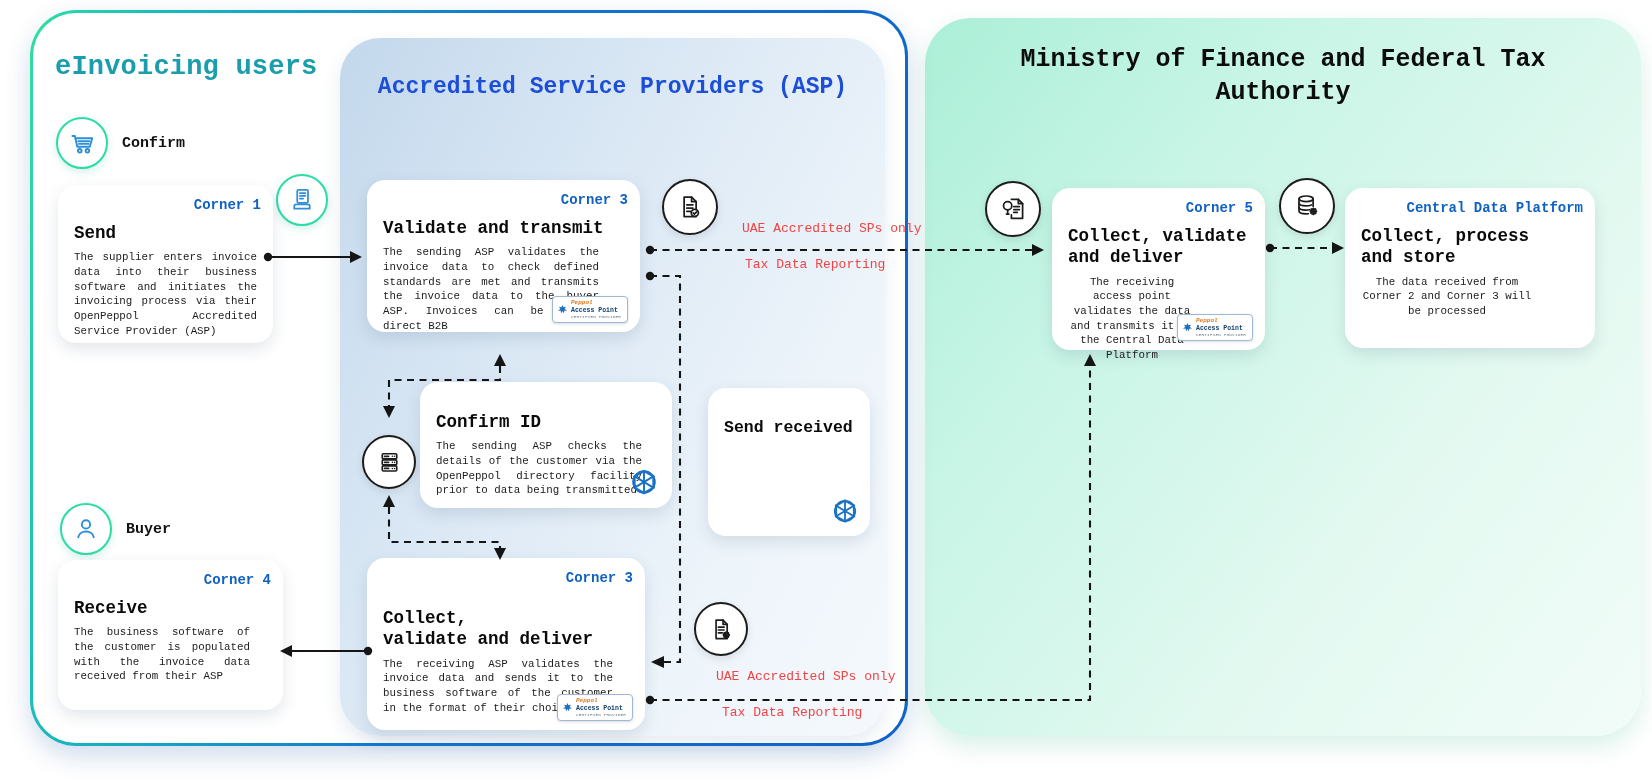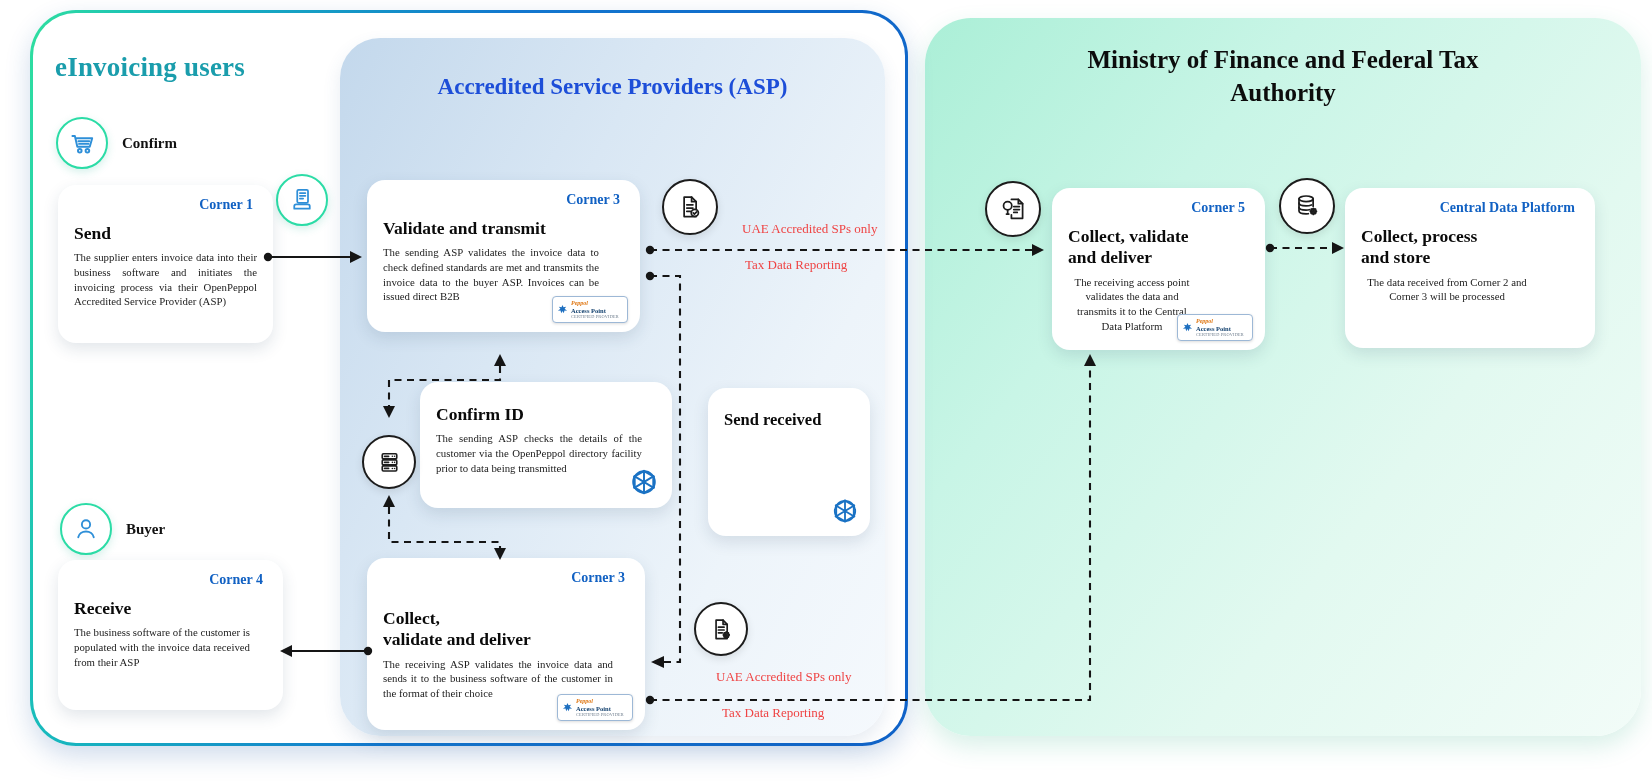--- a/index.html
+++ b/index.html
@@ -1,17 +1,17 @@
 <!DOCTYPE html>
 <html><head>
 <meta charset="utf-8">
 <style>
   html,body{margin:0;padding:0;background:#fff;}
   #stage{position:relative;width:1652px;height:782px;background:#fff;overflow:hidden;
-         font-family:Liberation Serif, serif;color:#151515;}
+         font-family:Liberation Mono, monospace;color:#151515;}
 
   
   .green-box{position:absolute;left:925px;top:18px;width:716px;height:718px;border-radius:46px;
     background:linear-gradient(128deg,#abefd7 0%,#c8f5e6 30%,#e2f9f0 65%,#f2fcf8 100%);
     box-shadow:0 10px 24px rgba(40,170,130,.18);z-index:1;}
   .blue-wrap{position:absolute;left:30px;top:10px;width:878px;height:736px;border-radius:46px;
     background:linear-gradient(100deg,#2fdf9f 0%,#17b9bd 14%,#1277cf 48%,#0f62c8 100%);
     padding:3px;box-sizing:border-box;box-shadow:0 10px 26px rgba(20,80,160,.20);z-index:1;}
   .blue-inner{width:100%;height:100%;border-radius:43px;background:#fff;}
   .asp-box{position:absolute;left:340px;top:38px;width:545px;height:698px;border-radius:40px;
@@ -21,24 +21,24 @@
   
   .sec-title{position:absolute;font-weight:bold;z-index:4;}
   #einv-title{left:55px;top:52px;font-size:27px;color:#1a9dac;letter-spacing:.2px;}
   #asp-title{left:340px;top:74px;width:545px;text-align:center;font-size:23px;color:#1d4ed8;}
   #mof-title{left:1002px;top:44px;width:562px;text-align:center;font-size:25px;color:#0c0c0c;
              white-space:pre-line;line-height:1.3;}
 
   
   .card{position:absolute;background:#fff;border-radius:18px;box-sizing:border-box;
         padding:14px 16px;box-shadow:0 6px 16px rgba(30,60,90,.13);z-index:3;}
-  .tag{position:absolute;top:12px;right:20px;color:#1161c3;font-weight:bold;font-size:14px;}
+  .tag{position:absolute;top:12px;right:12px;color:#1161c3;font-weight:bold;font-size:14px;}
   .h{margin:24px 0 6px;font-size:17.5px;font-weight:bold;color:#0a0a0a;
      white-space:pre-line;line-height:1.22;}
-  .h.no-tag{margin-top:8px;}
+  .h.no-tag{margin-top:16px;}
   .b{margin:0;font-size:10.8px;color:#1b1b1b;line-height:1.36;text-align:justify;}
   .b.left{text-align:center;}
 
   
   .circle{position:absolute;border-radius:50%;background:#fff;display:flex;align-items:center;
           justify-content:center;box-sizing:border-box;z-index:3;}
   .circle.teal{border:2.5px solid #2bdca6;box-shadow:0 3px 8px rgba(40,180,150,.20);}
   .circle.dark{border:2.2px solid #1c1c1c;box-shadow:0 3px 8px rgba(0,0,0,.10);}
   .actor-label{position:absolute;font-weight:bold;font-size:15px;color:#111;z-index:3;}
 

